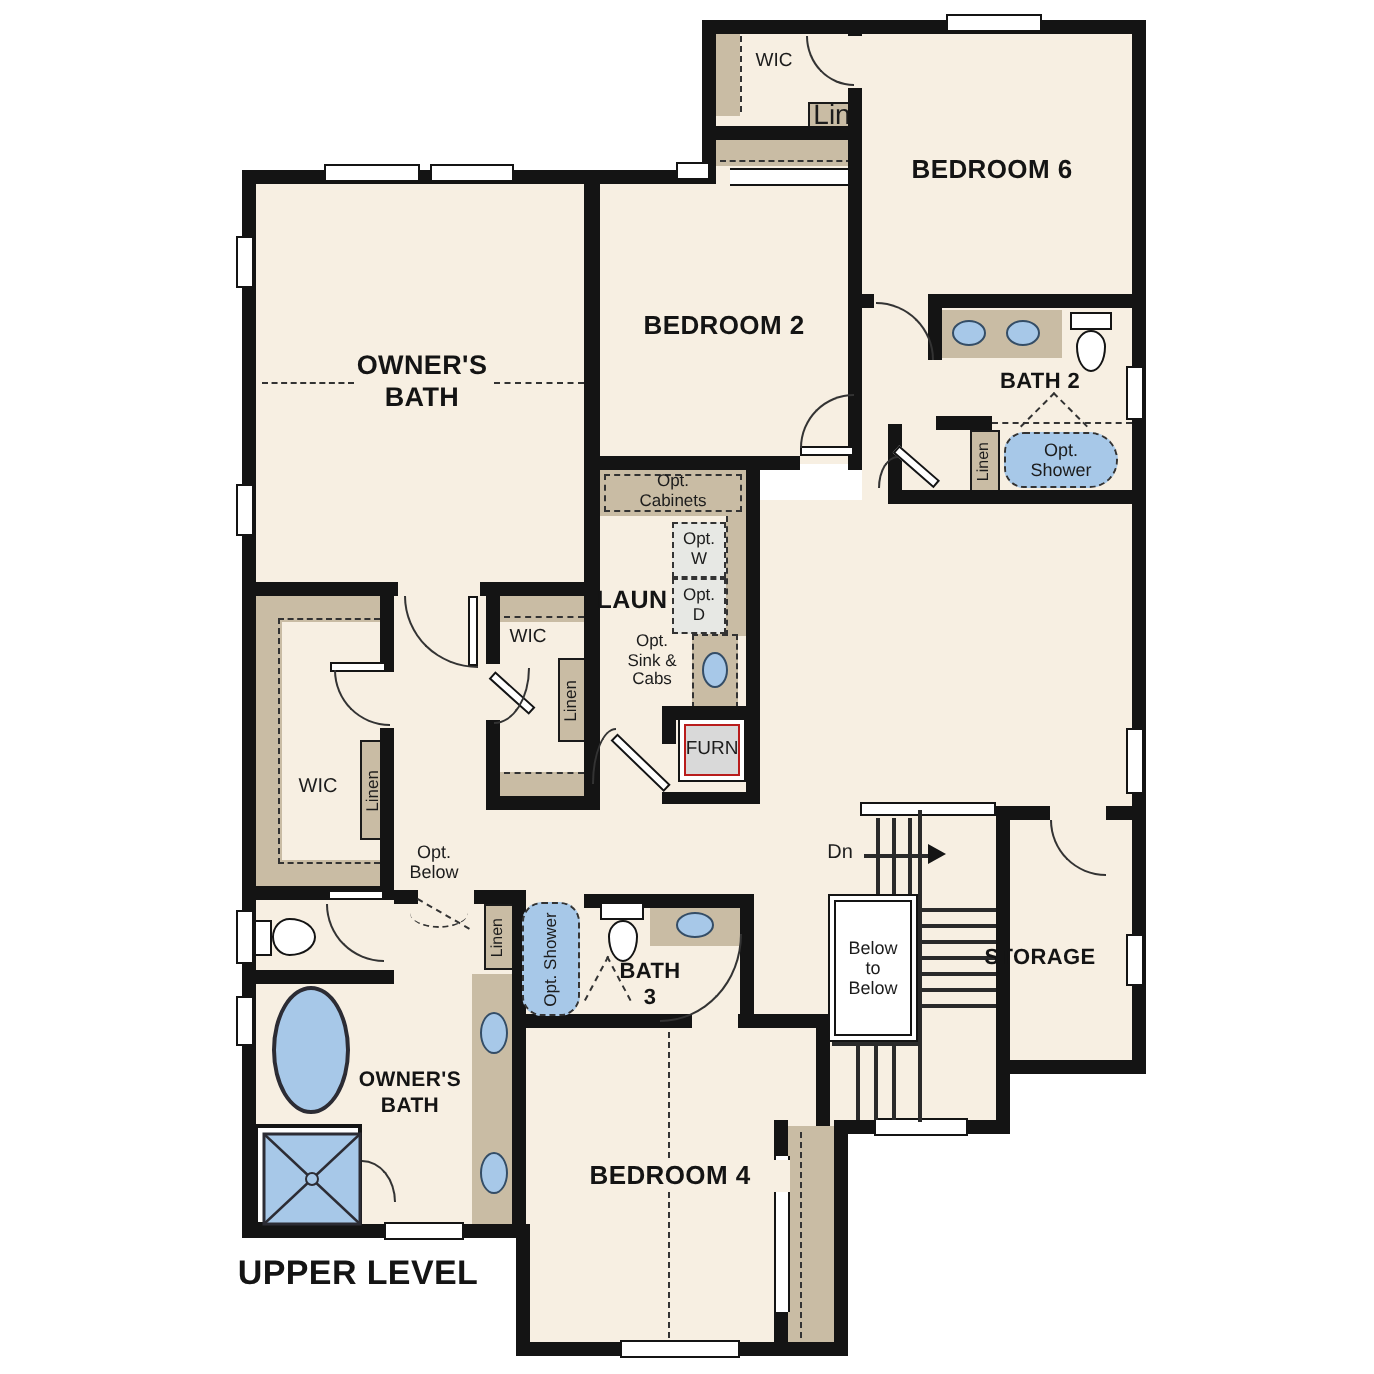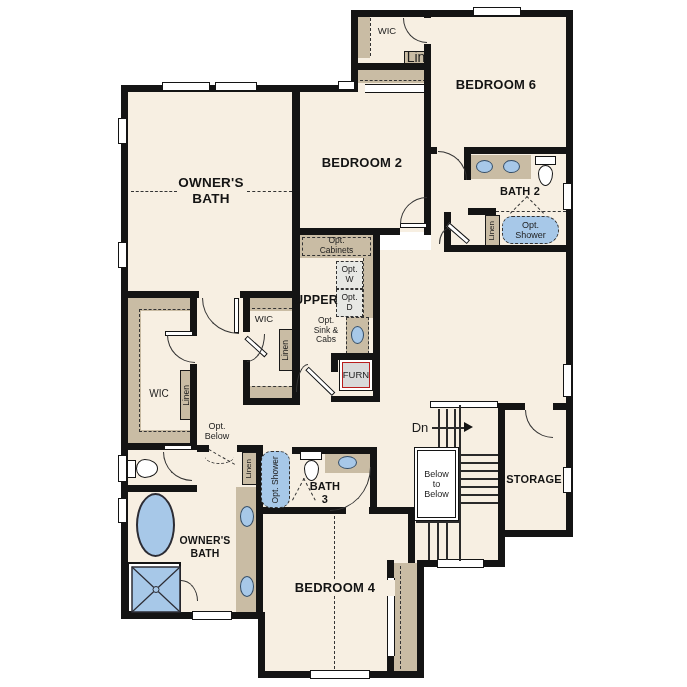--- a/index.html
+++ b/index.html
@@ -187,21 +187,21 @@
   <div class="sline" style="left:428px;top:523px;width:1.5px;height:37px;"></div>
   <div class="sline" style="left:437px;top:523px;width:1.5px;height:37px;"></div>
   <div class="sline" style="left:446px;top:523px;width:1.5px;height:37px;"></div>
   <div class="fixw" style="left:414px;top:447px;width:45px;height:74px;border-width:1.5px;">
     <div class="abs flex" style="left:2px;top:2px;right:2px;bottom:2px;border:1px solid #141414;">
       <span class="sml" style="position:static;font-size:9px;">
         <span>Below</span><br><span>to</span><br><span>Below</span>
       </span>
     </div>
   </div>
-  <span class="sml" style="left:410px;top:421px;width:20px;font-size:13px;text-align:center;">Dn</span>
+  <span class="sml" style="left:410px;top:421px;width:20px;font-size:10px;text-align:center;">Dn</span>
   <div class="sline" style="left:432px;top:427px;width:34px;height:1.6px;"></div>
   <div class="abs" style="left:464px;top:422px;width:0;height:0;border-left:9px solid #141414;border-top:5.5px solid transparent;border-bottom:5.5px solid transparent;"></div>
 
   <div class="fixw" style="left:535px;top:156px;width:21px;height:9px;"></div>
   <div class="fixw" style="left:538px;top:165px;width:15px;height:21px;border-radius:50% 50% 50% 50%/40% 40% 60% 60%;"></div>
 
   <div class="darc flex" style="left:502px;top:216px;width:57px;height:28px;background:#a7c8e8;border-width:1.5px;border-radius:10px 14px 14px 10px;">
     <span class="sml" style="position:static;font-size:9px;">
       <span>Opt.</span><br><span>Shower</span>
     </span>
@@ -279,29 +279,30 @@
   <div class="darc" style="left:131px;top:191px;width:46px;height:0;border-top-width:1.5px;"></div>
   <div class="darc" style="left:247px;top:191px;width:45px;height:0;border-top-width:1.5px;"></div>
   <div class="darc" style="left:334px;top:516px;width:0;height:153px;border-left-width:1.5px;"></div>
 
   <div class="lbl" style="left:151px;top:175px;width:120px;font-size:13.5px;">
     <span>OWNER'S</span><br><span>BATH</span>
   </div>
   <div class="lbl" style="left:302px;top:155px;width:120px;font-size:13px;">BEDROOM 2</div>
   <div class="lbl" style="left:436px;top:77px;width:120px;font-size:13px;">BEDROOM 6</div>
   <div class="lbl" style="left:492px;top:185px;width:56px;font-size:11px;">BATH 2</div>
-  <div class="lbl" style="left:294px;top:293px;width:44px;font-size:12.5px;">UPPER</div>
-  <div class="lbl" style="left:503px;top:473px;width:62px;font-size:11px;letter-spacing:.2px;">STORAGE</div>
+  <div class="lbl" style="left:294px;top:293px;width:44px;font-size:12.5px;">LAUN</div>
+  <div class="lbl" style="left:489px;top:473px;width:62px;font-size:11px;letter-spacing:.2px;">STORAGE</div>
   <div class="lbl" style="left:275px;top:580px;width:120px;font-size:13px;background:#f7efe2;">BEDROOM 4</div>
   <div class="lbl" style="left:173px;top:534px;width:64px;font-size:10.5px;">
     <span>OWNER'S</span><br><span>BATH</span>
   </div>
   <div class="lbl" style="left:303px;top:480px;width:44px;font-size:11px;">
     <span>BATH</span><br><span>3</span>
   </div>
+  <div class="lbl" style="left:118px;top:627px;width:122px;font-size:17px;">UPPER LEVEL</div>
   <span class="sml" style="left:144px;top:388px;width:30px;font-size:10px;">WIC</span>
   <span class="sml" style="left:249px;top:314px;width:30px;font-size:9.5px;">WIC</span>
   <span class="sml" style="left:372px;top:26px;width:30px;font-size:9.5px;">WIC</span>
   <div class="sml" style="left:302px;top:236px;width:69px;font-size:8.5px;">
     <span>Opt.</span><br><span>Cabinets</span>
   </div>
   <div class="sml" style="left:306px;top:316px;width:40px;font-size:8.5px;">
     <span>Opt.</span><br><span>Sink &amp;</span><br><span>Cabs</span>
   </div>
   <div class="sml" style="left:197px;top:421px;width:40px;font-size:9px;">

